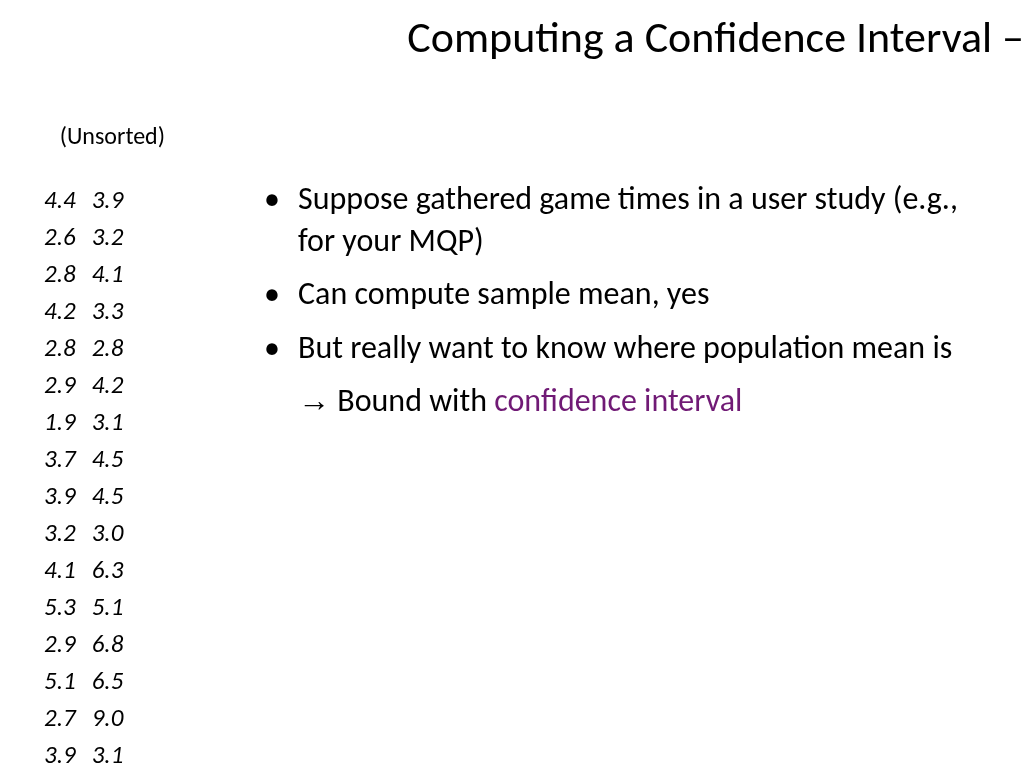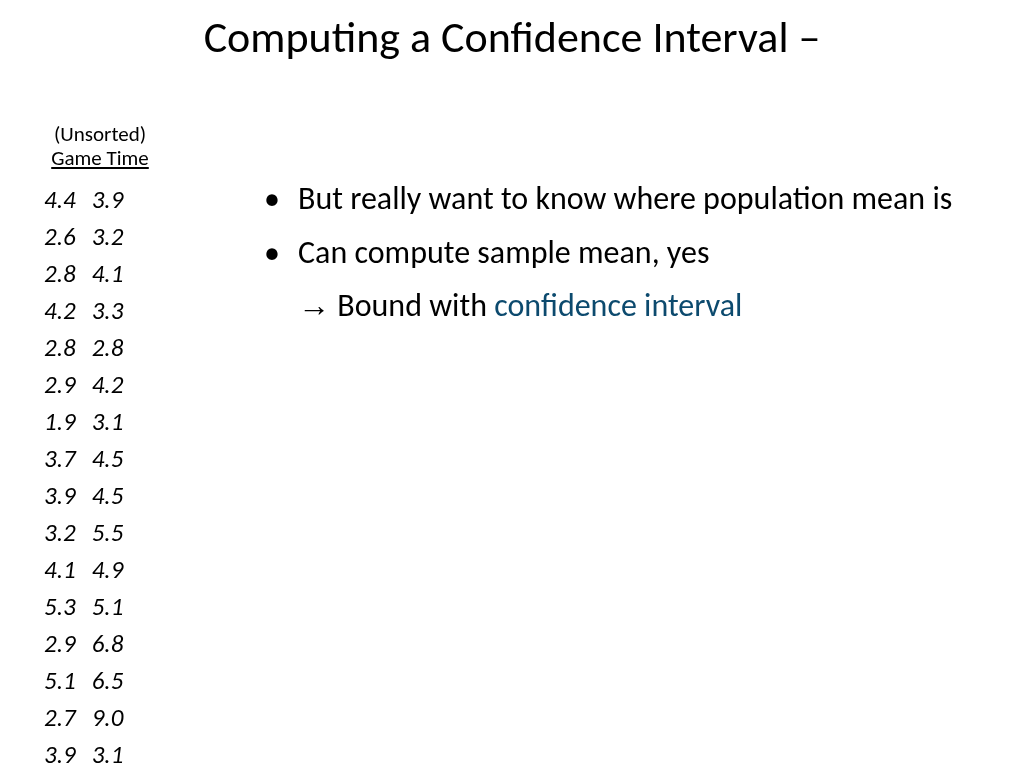--- a/index.html
+++ b/index.html
@@ -10,31 +10,31 @@
     font-family: Calibri, "Segoe UI", Arial, sans-serif;
     color: #000;
     position: relative;
     overflow: hidden;
   }
   .title {
     position: absolute;
     top: 12px;
     left: 0;
     width: 100%;
-    text-align: center;
+    text-align: right;
     font-size: 44px;
     line-height: 1.15;
     color: #000;
   }
   .table-header {
     position: absolute;
     top: 122px;
     left: 35px;
-    font-size: 21px;
-    text-align: center;
+    font-size: 24px;
+    text-align: right;
     line-height: 1.15;
     width: 130px;
   }
   .table-header .line2 { text-decoration: underline; }
   .data-table {
     position: absolute;
     top: 180px;
     left: 42px;
     font-size: 25px;
     line-height: 1.4;
@@ -61,32 +61,31 @@
     left: 14px;
     top: 0;
   }
   .arrow-line {
     list-style: none;
     padding-left: 6px;
     margin-top: 6px;
   }
   .arrow-line::before { content: none !important; }
   .arrow-glyph { font-family: "Arial", sans-serif; }
-  .blue { color: #0c4a6e; }
+  .blue { color: #701a75; }
 </style>
 </head>
 <body>
 
 <div class="title">
   <span>Computing a Confidence Interval –</span><br>
 </div>
 
 <div class="table-header">
   <div>(Unsorted)</div>
-  <div class="line2">Game Time</div>
 </div>
 
 <table class="data-table">
   <tbody>
       <tr>
         <td>4.4</td>
         <td>3.9</td>
       </tr>
       <tr>
         <td>2.6</td>
@@ -115,25 +114,25 @@
       <tr>
         <td>3.7</td>
         <td>4.5</td>
       </tr>
       <tr>
         <td>3.9</td>
         <td>4.5</td>
       </tr>
       <tr>
         <td>3.2</td>
-        <td>5.5</td>
+        <td>3.0</td>
       </tr>
       <tr>
         <td>4.1</td>
-        <td>4.9</td>
+        <td>6.3</td>
       </tr>
       <tr>
         <td>5.3</td>
         <td>5.1</td>
       </tr>
       <tr>
         <td>2.9</td>
         <td>6.8</td>
       </tr>
       <tr>
@@ -145,18 +144,19 @@
         <td>9.0</td>
       </tr>
       <tr>
         <td>3.9</td>
         <td>3.1</td>
       </tr>
     </tbody>
 </table>
 
 <ul class="bullets">
+  <li>Suppose gathered game times in a user study (e.g., for your MQP)</li>
+  <li>Can compute sample mean, yes</li>
   <li>But really want to know where population mean is</li>
-  <li>Can compute sample mean, yes</li>
   <li class="arrow-line">
     <span class="arrow-glyph">→</span><span> Bound with </span><span class="blue">confidence interval</span>
   </li>
 </ul>
 
 </body></html>

